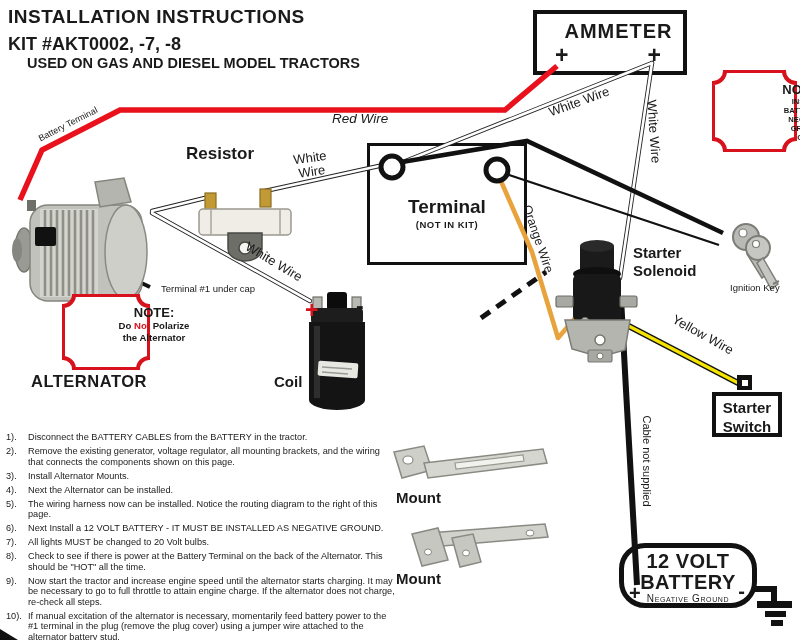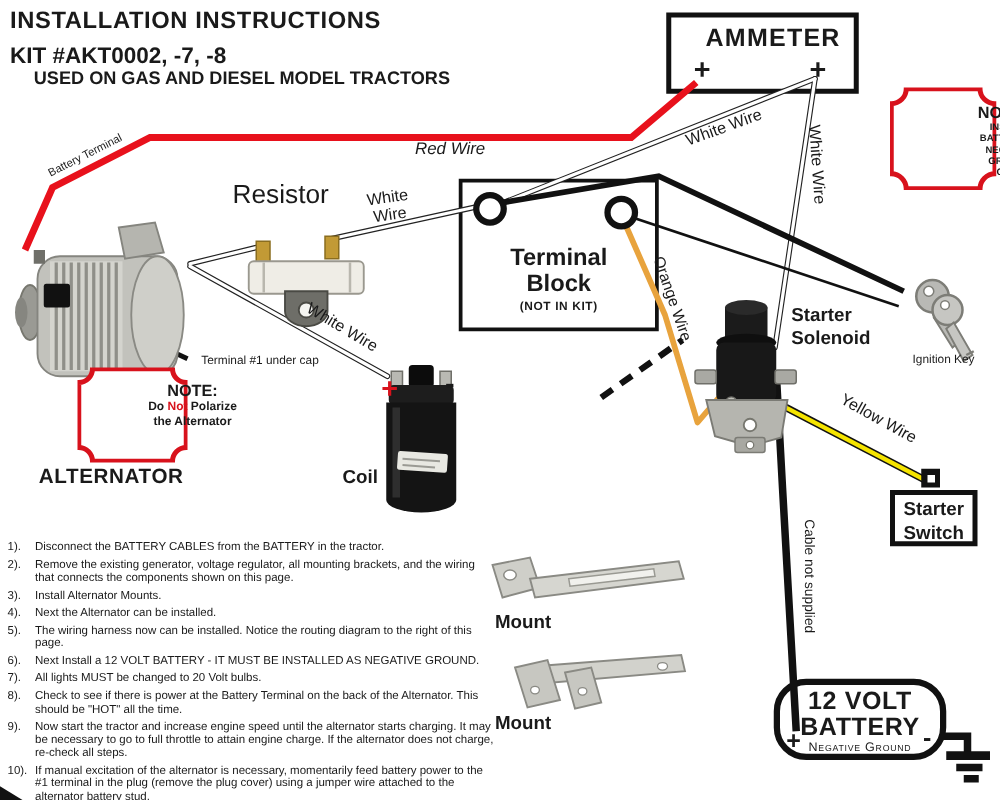--- a/index.html
+++ b/index.html
@@ -31,21 +31,21 @@
   
   .badgewrap{position:absolute;z-index:3;}
   .badgetext{position:absolute;width:100%;text-align:center;z-index:4;margin-left:48px;}
   #noteR-text .nt{font-size:13px;font-weight:bold;margin-top:12px;}
   #noteR-text .nl{font-size:7.6px;font-weight:bold;line-height:9px;padding-left:10px;}
   #noteL-text .nt{font-size:13px;font-weight:bold;margin-top:11px;}
   #noteL-text .nl{font-size:9.6px;font-weight:bold;line-height:11.5px;}
   .redtxt{color:#d8121c;}
   
   .lab{position:absolute;z-index:3;}
-  #lab-resistor{left:186px;top:144px;font-size:21px;font-weight:normal;}
+  #lab-resistor{left:186px;top:144px;font-size:17px;font-weight:bold;}
   #lab-alternator{left:31px;top:372px;font-size:16.5px;font-weight:bold;letter-spacing:.5px;}
   #lab-coil{left:274px;top:373px;font-size:15px;font-weight:bold;}
   #lab-solenoid{left:633px;top:244px;font-size:15px;font-weight:bold;line-height:18px;}
   #lab-ignition{left:730px;top:282px;font-size:9.5px;}
   #lab-mount1{left:396px;top:489px;font-size:15px;font-weight:bold;}
   #lab-mount2{left:396px;top:570px;font-size:15px;font-weight:bold;}
   #lab-term1{left:161px;top:283px;font-size:9.5px;}
   #lab-redwire{left:332px;top:111px;font-size:13.5px;font-style:italic;}
   #wl-batteryterm{left:22px;top:119px;width:92px;font-size:9px;transform:rotate(-27deg);text-align:center;}
   #wl-white-res{left:288px;top:151px;width:46px;font-size:13px;line-height:14px;text-align:center;transform:rotate(-8deg);}
@@ -76,21 +76,20 @@
   <div class="abs" id="subtitle">USED ON GAS AND DIESEL MODEL TRACTORS</div>
 
   <div class="boxed" id="ammeter">
     <div class="ttl">AMMETER</div>
     <span class="pl">+</span>
     <span class="pr">+</span>
   </div>
 
   <div class="boxed" id="tblock">
     <div class="l1">Terminal</div>
-    <div class="l2">Block</div>
     <div class="l3">(NOT IN KIT)</div>
   </div>
 
 
   <div class="boxed" id="sswitch">
     <div>Starter</div>
     <div>Switch</div>
   </div>
 
   <div class="boxed" id="battery">

